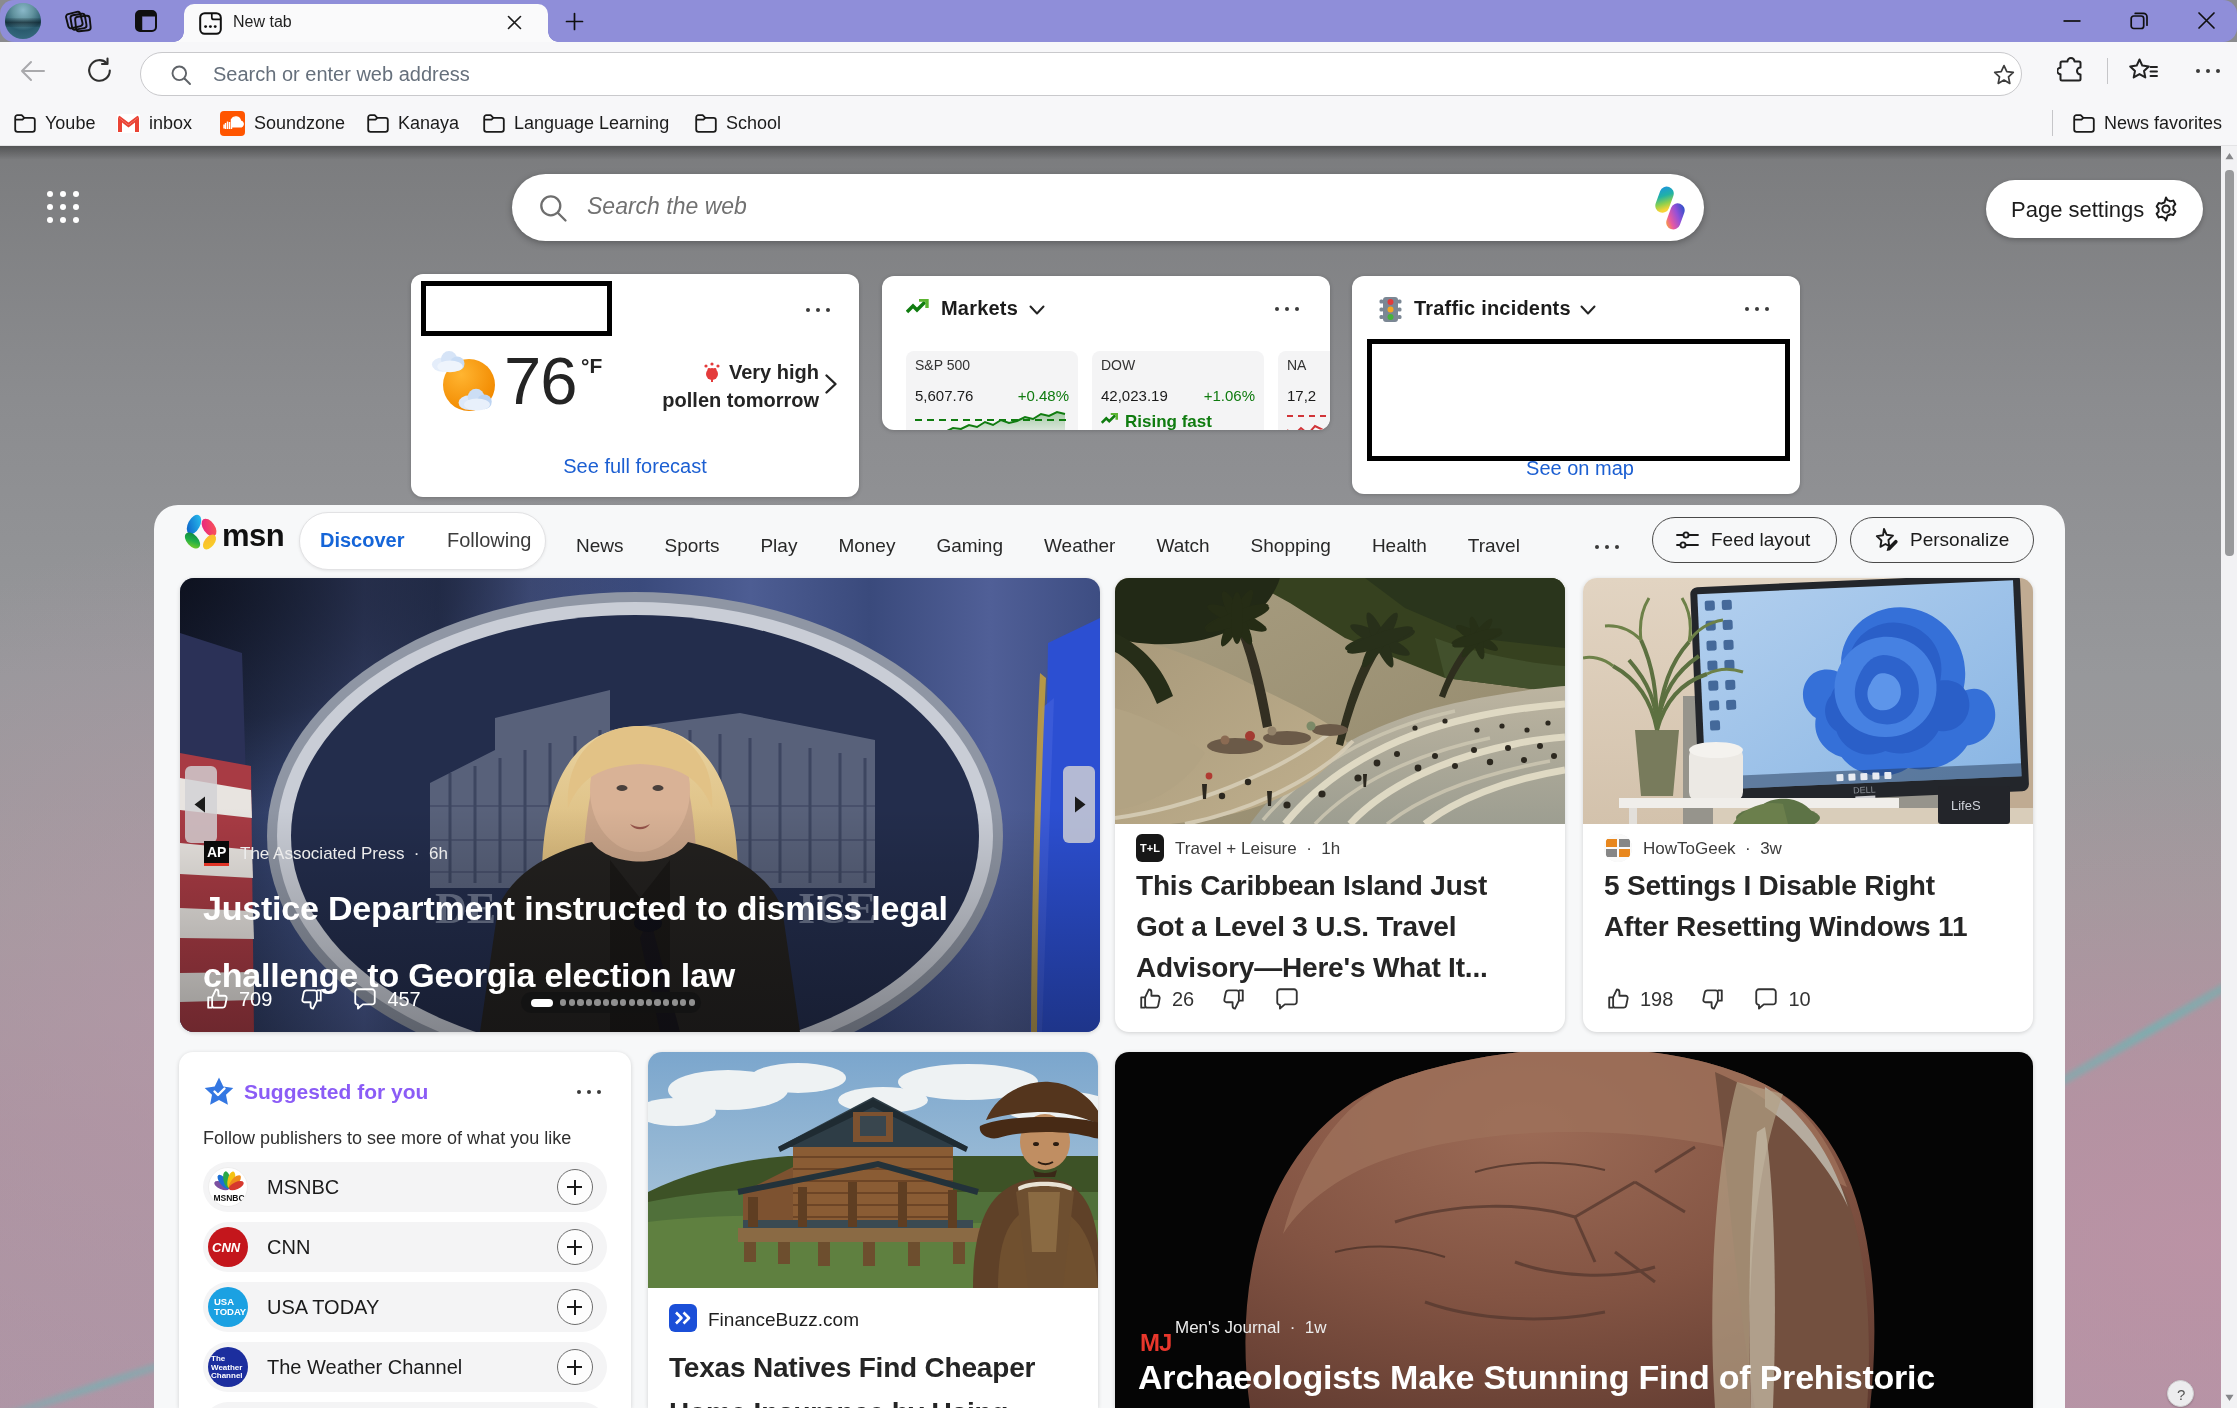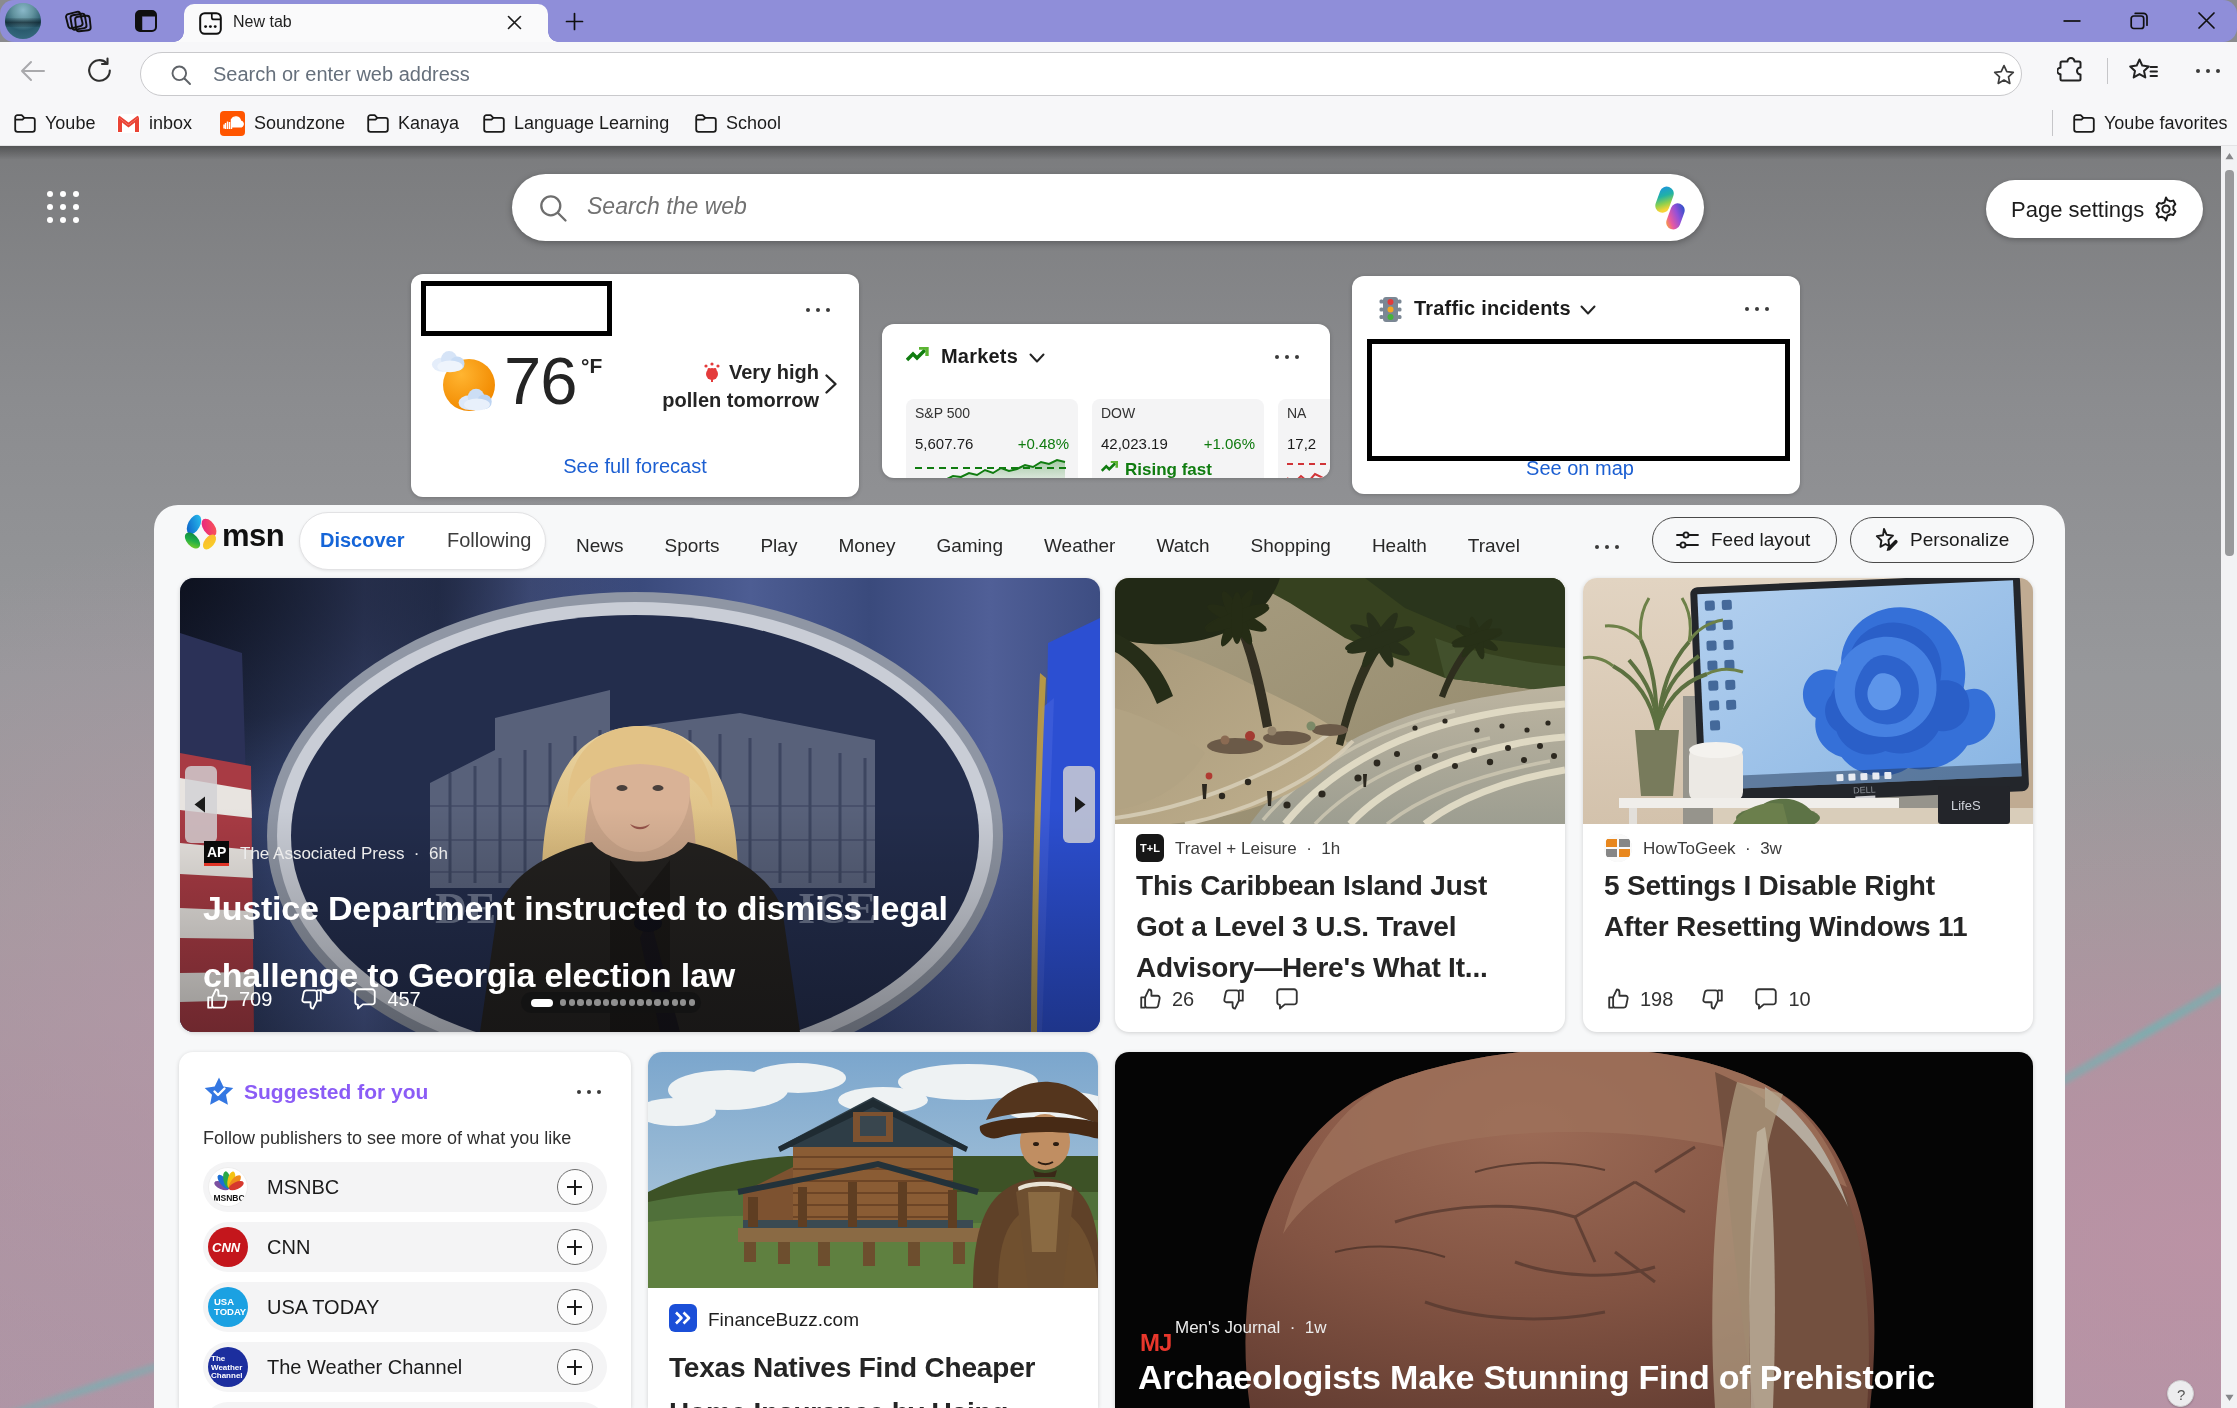--- a/index.html
+++ b/index.html
@@ -46,21 +46,21 @@
 #pagesettings { position:absolute; left:1986px; top:180px; width:217px; height:58px; background:#fff; border-radius:29px; box-shadow:0 2px 5px rgba(0,0,0,.25); font-size:22px; color:#1c1c1c; }
 #pagesettings span { position:absolute; left:25px; top:17px; }
 
 
 #sbar { position:absolute; left:2221px; top:146px; width:16px; height:1262px; background:#f2f2f4; }
 #sthumb { position:absolute; left:4px; top:24px; width:9px; height:386px; background:#98999b; border-radius:4px; }
 
 
 .card { position:absolute; background:#fff; border-radius:12px; box-shadow:0 1px 4px rgba(0,0,0,.2); }
 #wcard { left:411px; top:274px; width:448px; height:223px; }
-#mcard { left:882px; top:276px; width:448px; height:154px; overflow:hidden;margin-top:48px; }
+#mcard { left:882px; top:276px; width:448px; height:154px; overflow:hidden; }
 #tcard { left:1352px; top:276px; width:448px; height:218px; }
 .redact { position:absolute; border:5px solid #000; background:#fff; z-index:3; }
 .dots3 { position:absolute; width:24px; height:4px; }
 .dots3 i { position:absolute; top:0; width:4px; height:4px; border-radius:50%; background:#3a3a3a; }
 .dots3 i:nth-child(1){left:0} .dots3 i:nth-child(2){left:10px} .dots3 i:nth-child(3){left:20px}
 .bluelink { position:absolute; font-size:20px; color:#1c5fd2; }
 .wtitle { position:absolute; font-size:20px; font-weight:bold; color:#1b1b1b; letter-spacing:.2px; }
 .subq { position:absolute; top:75px; width:172px; height:93px; background:#f4f4f5; border-radius:8px; }
 .subq .nm { position:absolute; left:9px; top:6px; font-size:14px; color:#333; }
 .subq .vl { position:absolute; left:9px; top:36px; font-size:15px; color:#1b1b1b; }
@@ -211,21 +211,21 @@
         <path d="M10.3 4.8 l-1.8 1.8 H1.2"></path>
       </svg>
       <span>School</span>
     </div>
   <div class="abs" style="left:2052px;top:10px;width:1px;height:26px;background:#c6c6c9"></div>
   <div class="bmitem" style="left:2073px">
       <svg width="22" height="20" viewBox="0 0 22 20" fill="none" stroke="#1b1b1b" stroke-width="1.8" stroke-linejoin="round">
         <path d="M1.2 4.5 a2.3 2.3 0 0 1 2.3 -2.3 h4.2 l2.6 2.6 h8.2 a2.3 2.3 0 0 1 2.3 2.3 v9.4 a2.3 2.3 0 0 1 -2.3 2.3 h-15 a2.3 2.3 0 0 1 -2.3 -2.3 Z"></path>
         <path d="M10.3 4.8 l-1.8 1.8 H1.2"></path>
       </svg>
-      <span>Yoube favorites</span>
+      <span>News favorites</span>
     </div>
 </div>
 
 <div id="wall">
   <div class="pink1"></div>
     <div class="pink2"></div>
     <div class="cream"></div>
   <div class="teal"></div>
     <div class="teal2"></div>
   <div class="shade"></div>

